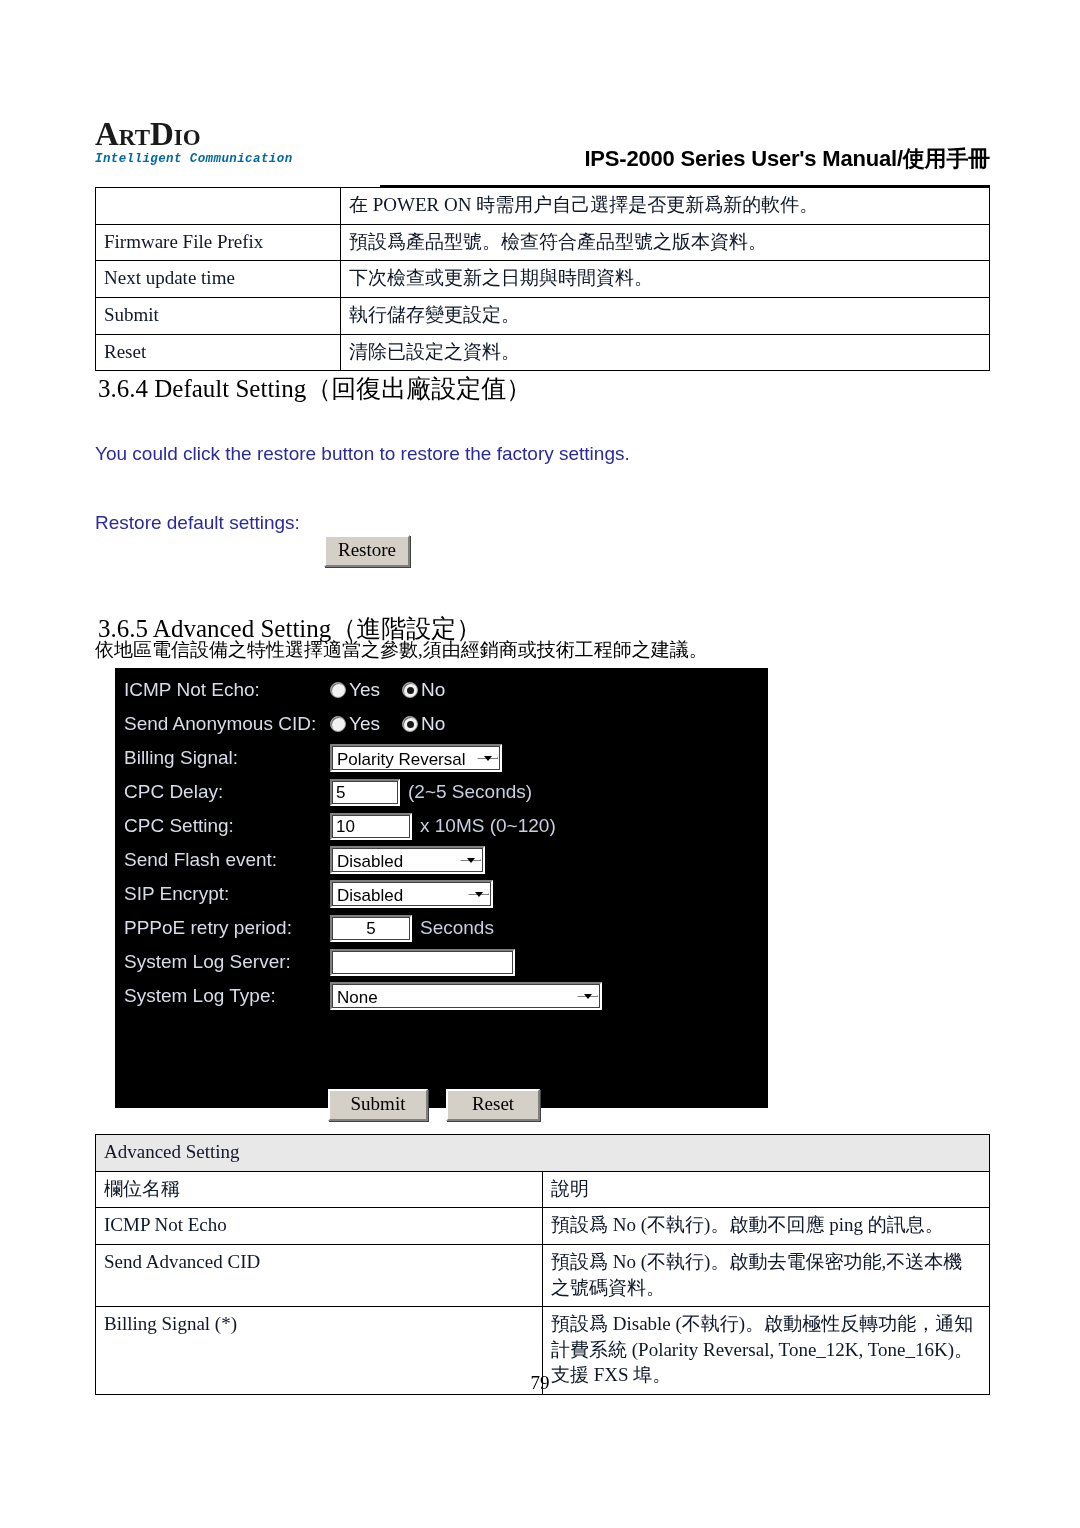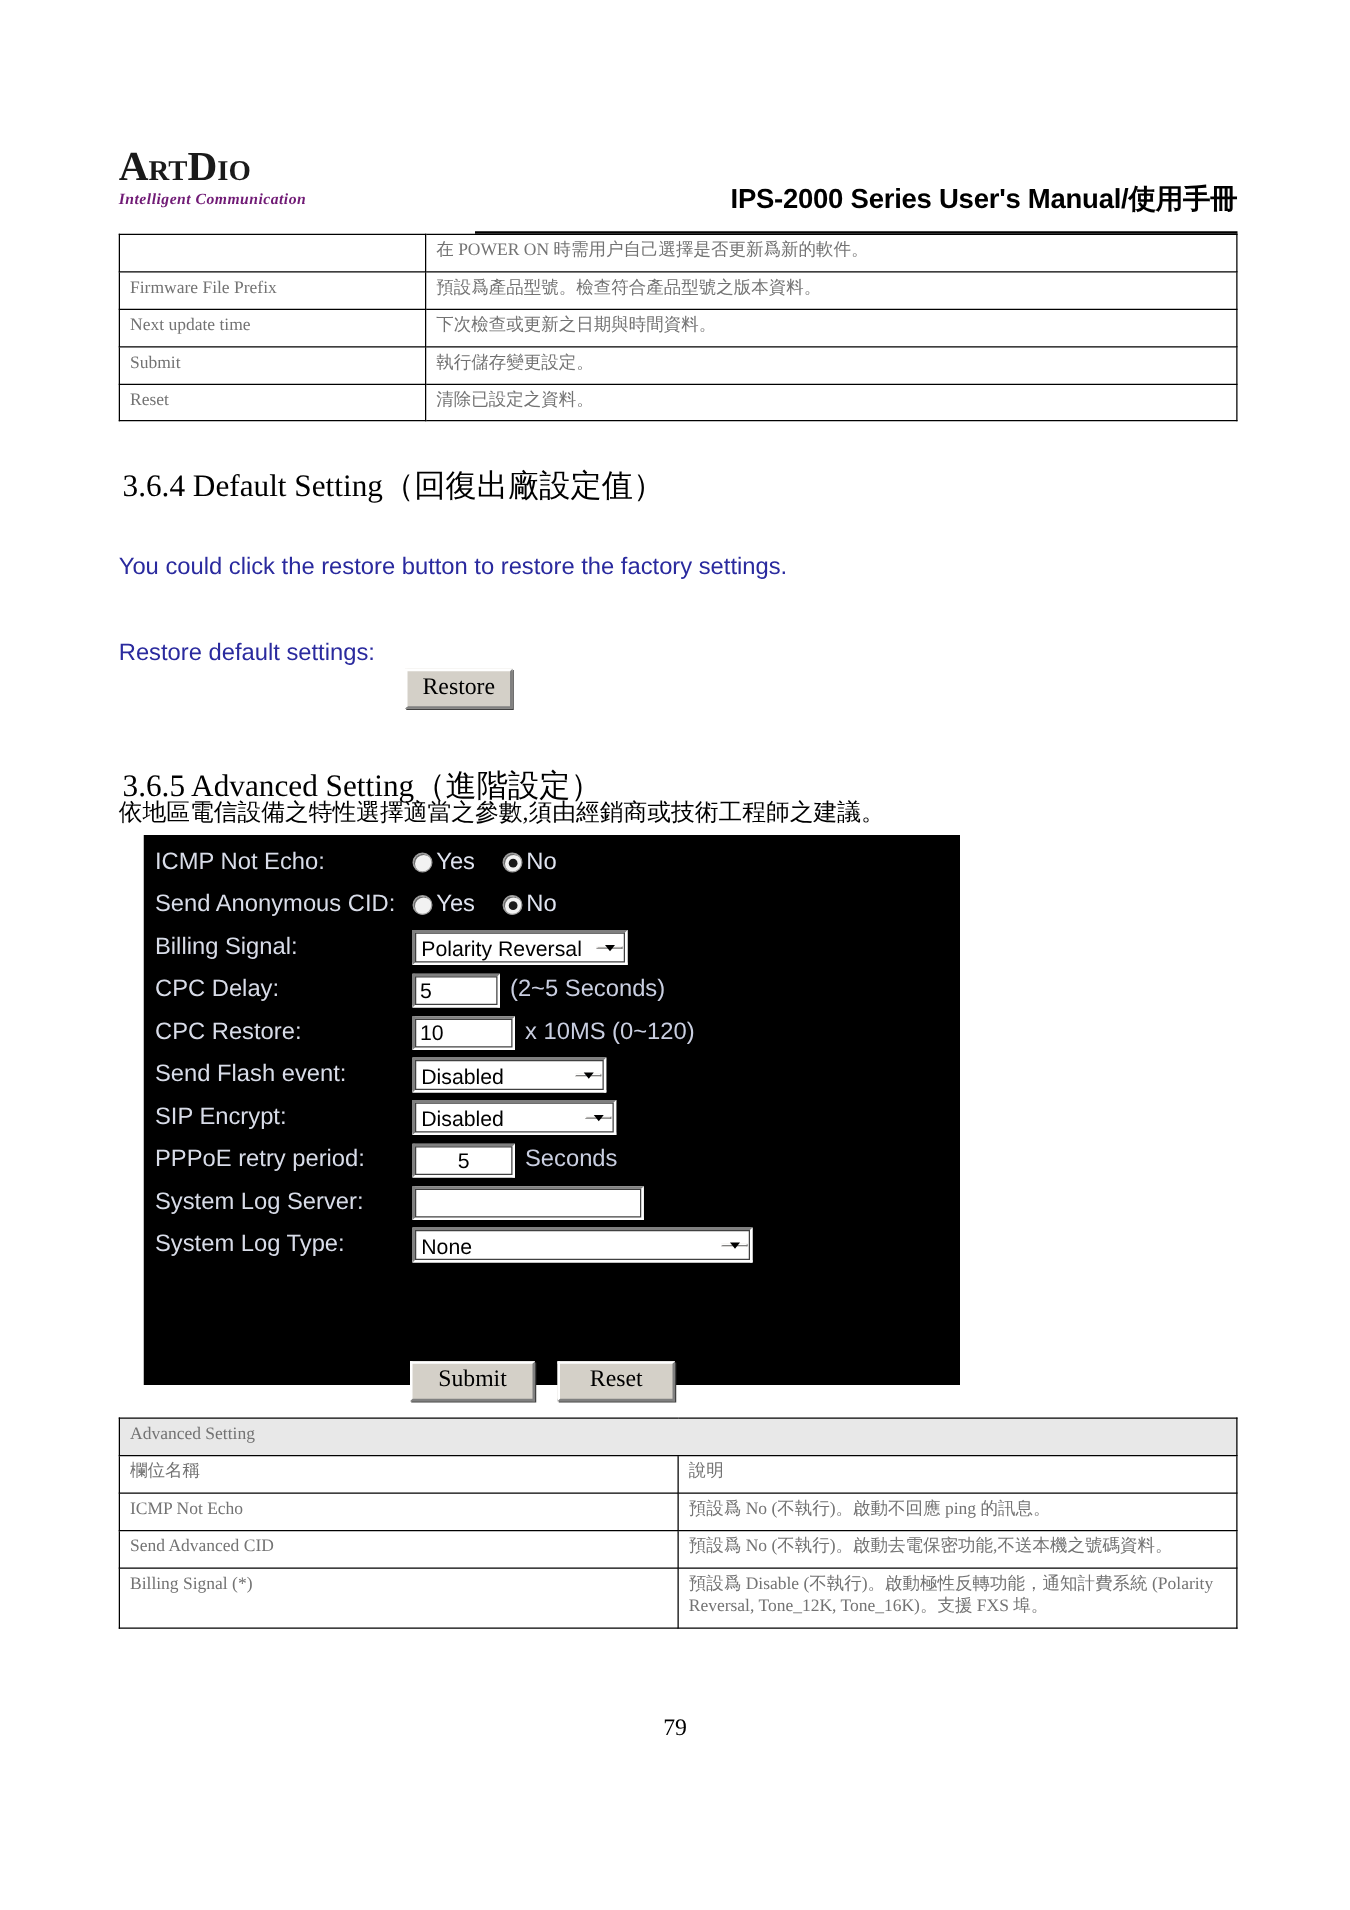--- a/index.html
+++ b/index.html
@@ -43,26 +43,26 @@
     font-size: 33px;
     font-weight: bold;
     letter-spacing: 0px;
     line-height: 1;
     color: #1a1a1a;
     white-space: nowrap;
   }
   .logo-main .cap { font-size: 33px; }
   .logo-main .sm  { font-size: 23px; }
   .logo-tag {
-    font-family: Liberation Serif, serif;
+    font-family: Liberation Mono, monospace;
     font-style: italic;
     font-weight: bold;
     font-size: 12.5px;
     letter-spacing: 0.4px;
-    color: #701a75;
+    color: #0369a1;
     margin-top: 1px;
     white-space: nowrap;
   }
   .hdr-title {
     position: absolute;
     right: 0;
     top: 26px;
     font-family: "Liberation Sans", sans-serif;
     font-weight: bold;
     font-size: 22px;
@@ -81,24 +81,24 @@
   
   table.doc {
     border-collapse: collapse;
     table-layout: fixed;
     width: 895px;
   }
   table.doc td {
     border: 1px solid #000;
     padding: 4px 8px 6px 8px;
     font-family: "Liberation Serif", serif;
-    font-size: 14px;
+    font-size: 19px;
     line-height: 1.35;
     vertical-align: top;
-    color: #737373;
+    color: #0f172a;
   }
   td.col-a { width: 228px; }
   td.shade { background: #e8e8e8; }
 
   .tbl-top {
     position: absolute;
     left: 95px;
     top: 187px;
   }
 
@@ -409,21 +409,21 @@
 
       <div class="prow">
         <div class="plabel">CPC Delay:</div>
         <div class="pfield">
           <div class="wtext w-sm">5</div>
           <span class="punit">(2~5 Seconds)</span>
         </div>
       </div>
 
       <div class="prow">
-        <div class="plabel">CPC Restore:</div>
+        <div class="plabel">CPC Setting:</div>
         <div class="pfield">
           <div class="wtext w-med">10</div>
           <span class="punit">x 10MS (0~120)</span>
         </div>
       </div>
 
       <div class="prow">
         <div class="plabel">Send Flash event:</div>
         <div class="pfield">
           <div class="wsel sel-flash">

